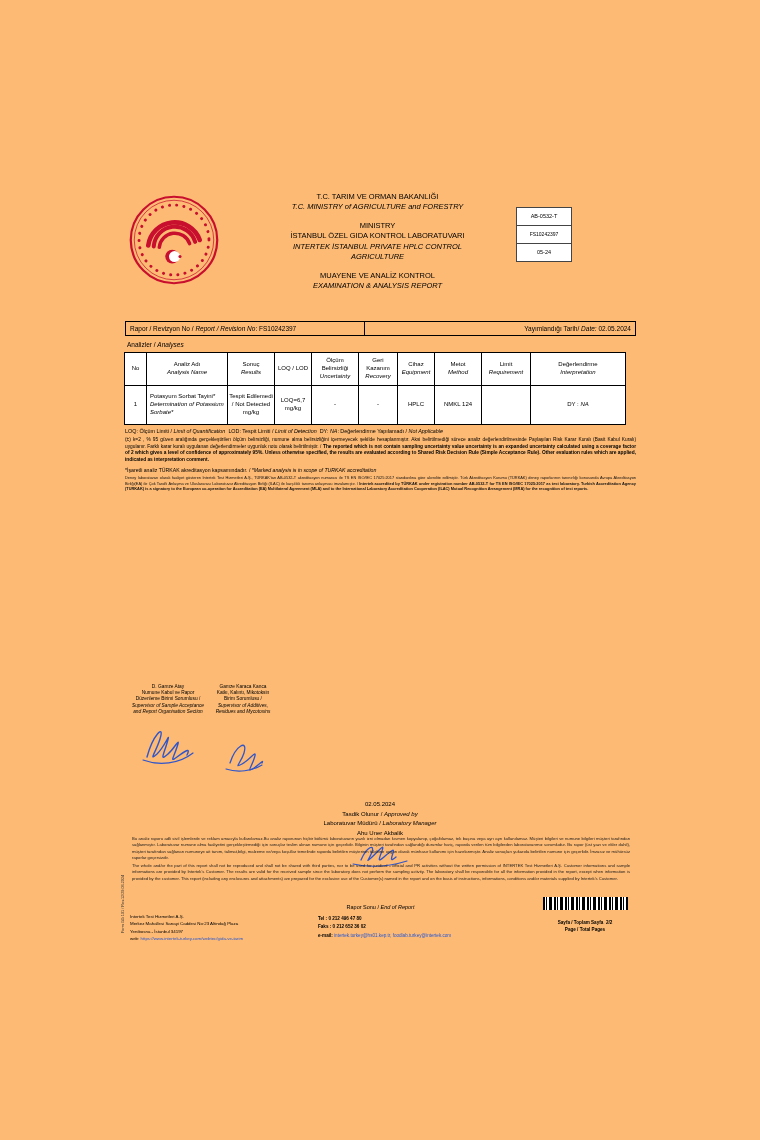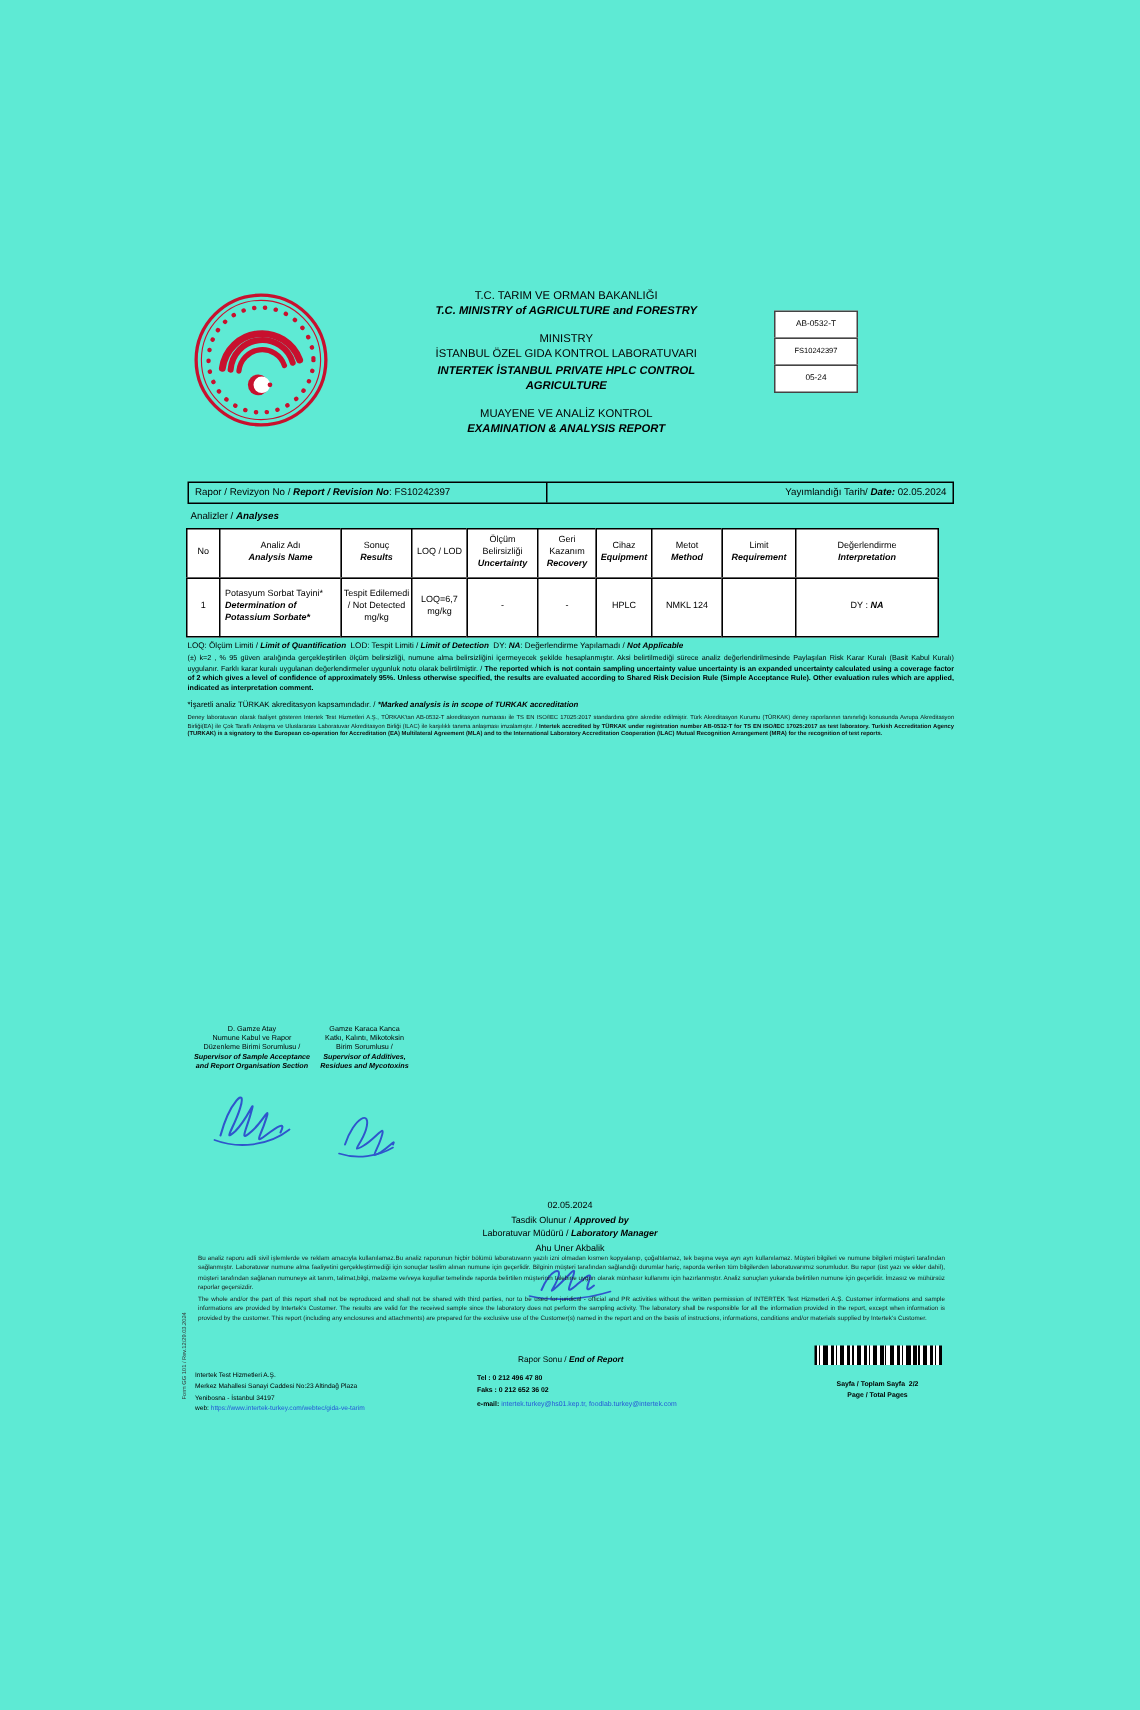--- a/index.html
+++ b/index.html
@@ -1,21 +1,21 @@
 <!DOCTYPE html>
 <html><head>
 <meta charset="utf-8">
 <style>
   html,body { margin:0; padding:0; background:#ffffff; }
   .page {
-    position:relative; width:760px; height:1140px; background:#5eead4;
+    position:relative; width:760px; height:1140px; background:#fdba74;
     font-family:"Liberation Sans", sans-serif; color:#000; overflow:hidden;
   }
   .abs { position:absolute; }
-  .en { font-style:italic; font-weight:bold; }
+  .en { font-style:italic; font-weight:normal; }
   .b  { font-weight:bold; }
 
   
   .hdr-text { left:235px; top:192px; width:285px; text-align:center; font-size:7.5px; line-height:1.35; }
   .hdr-gap { height:9px; }
   .acc-box { left:516px; top:208px; width:56px; }
   .acc-cell {
     border:1px solid #444; height:17px; line-height:17px; text-align:center;
     font-size:5.5px; margin-top:-1px; background:#fff;
   }

